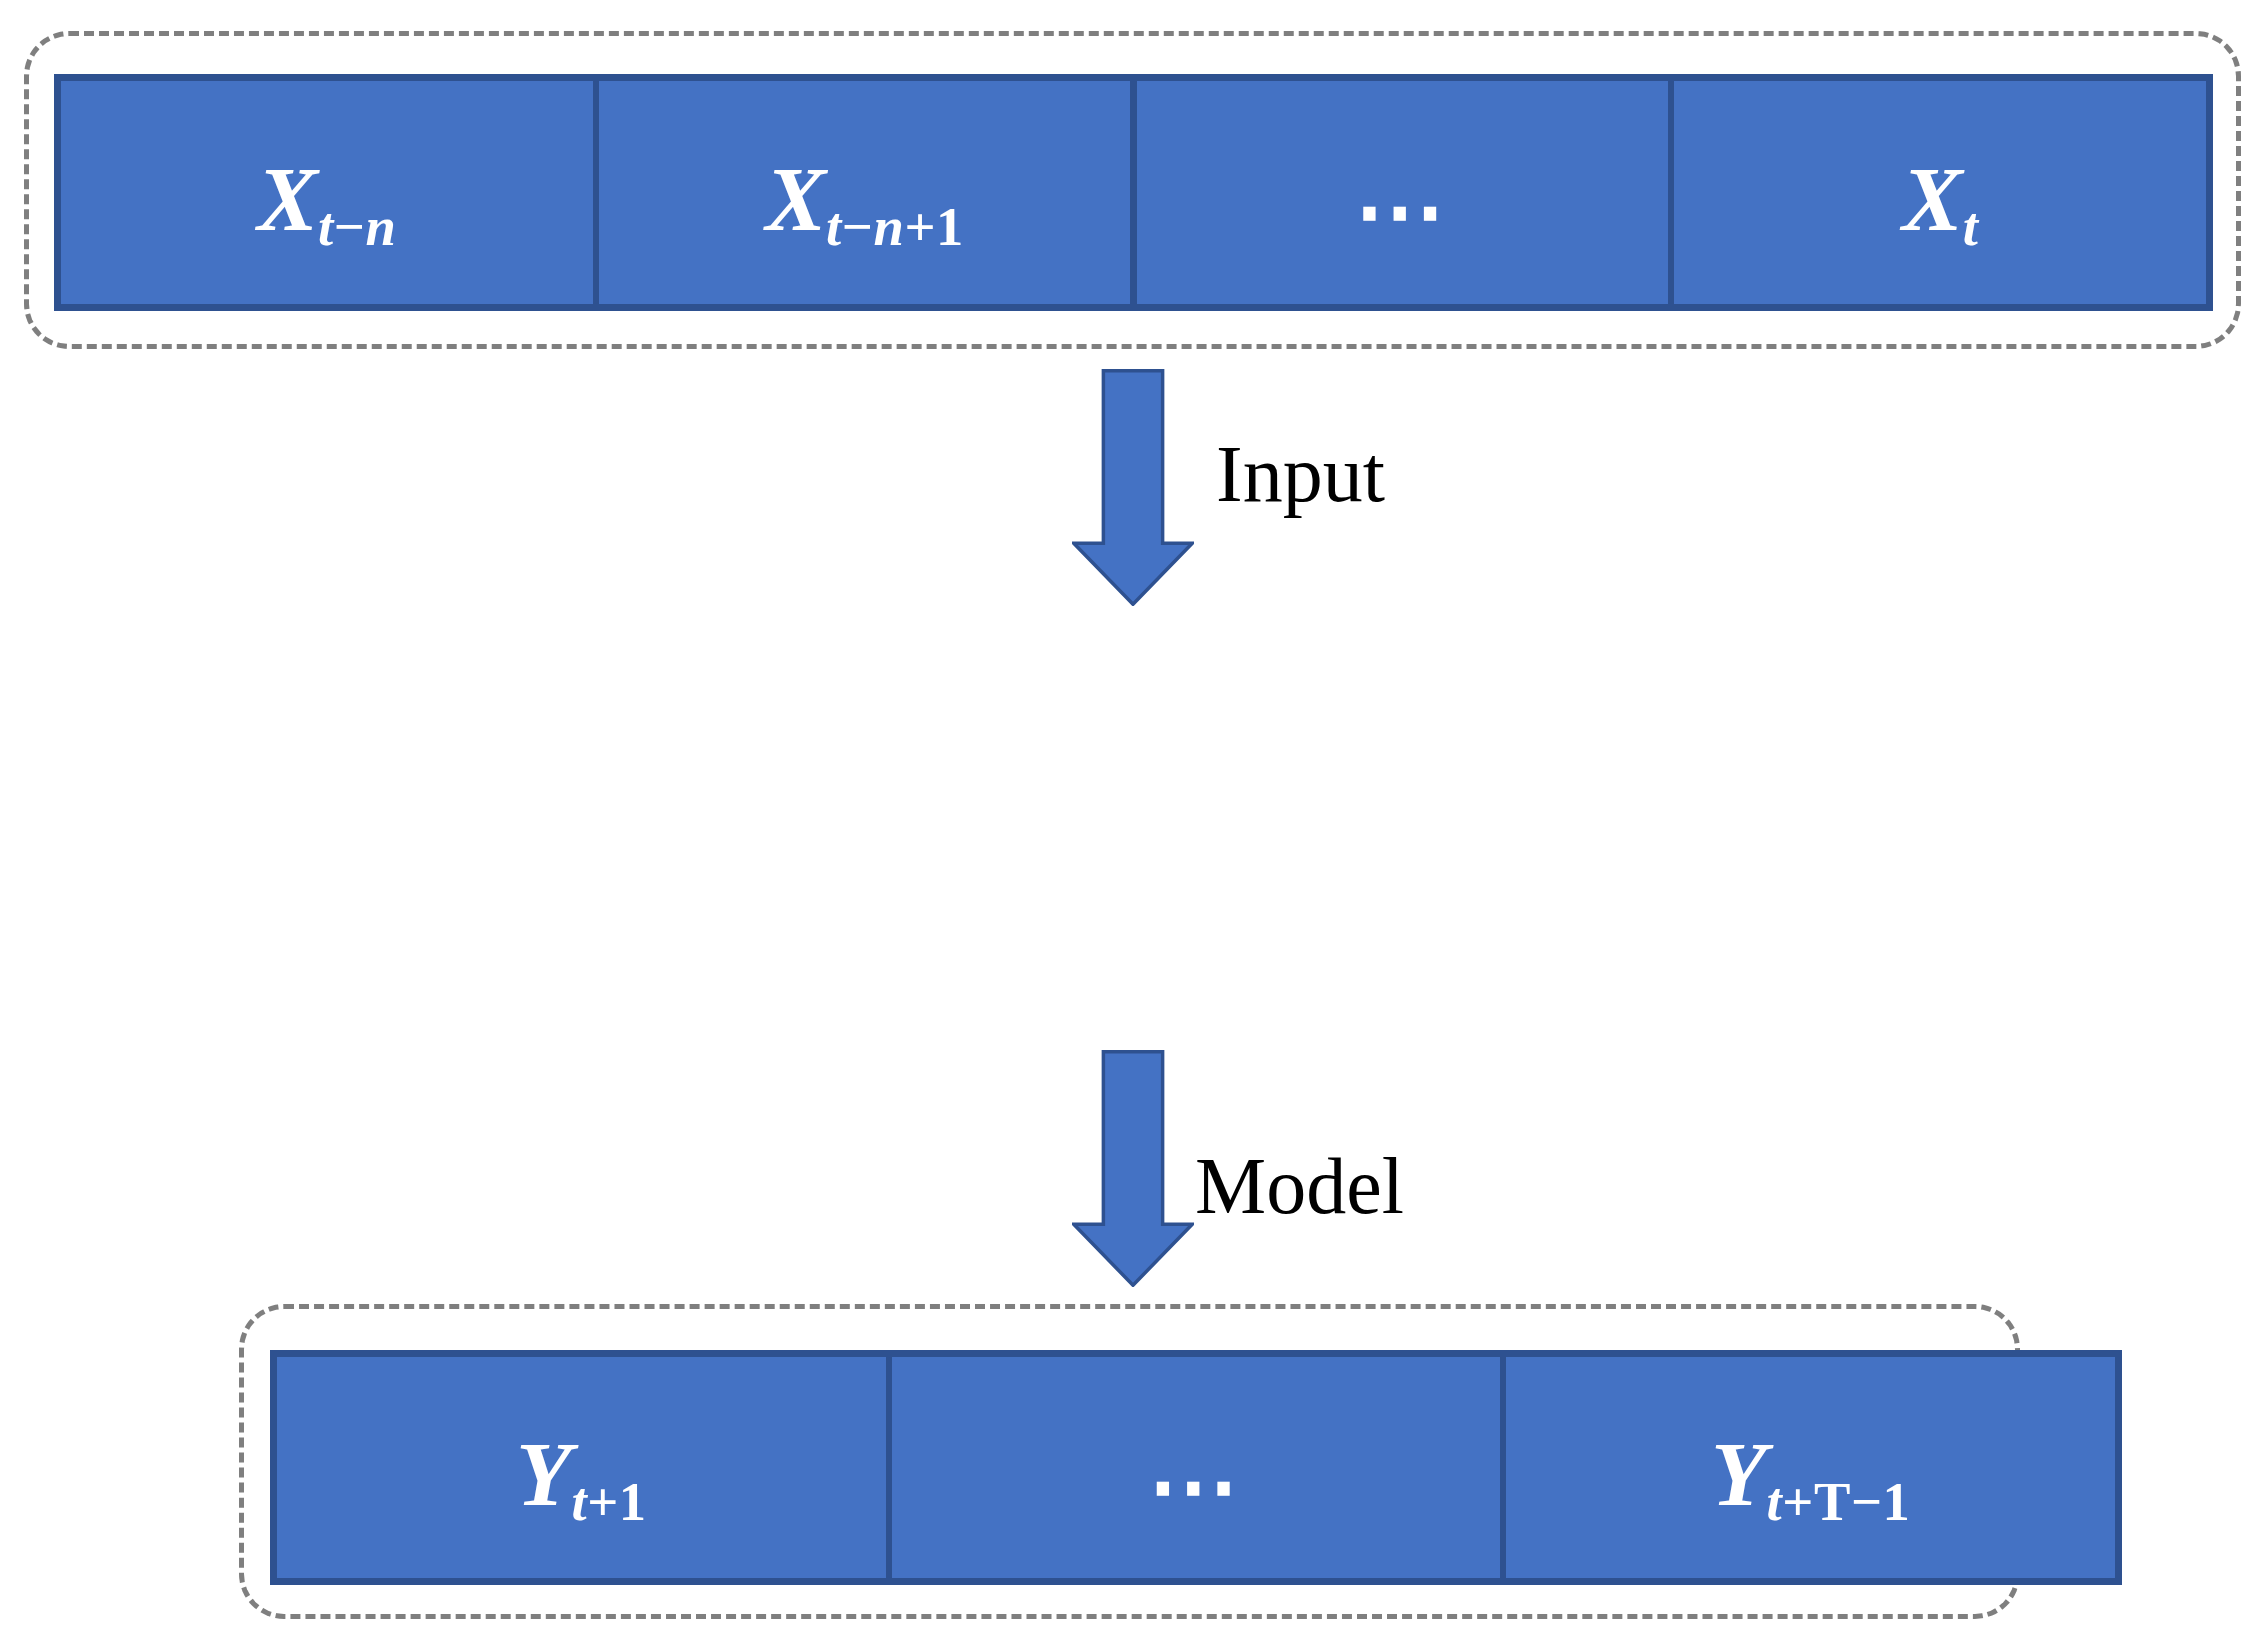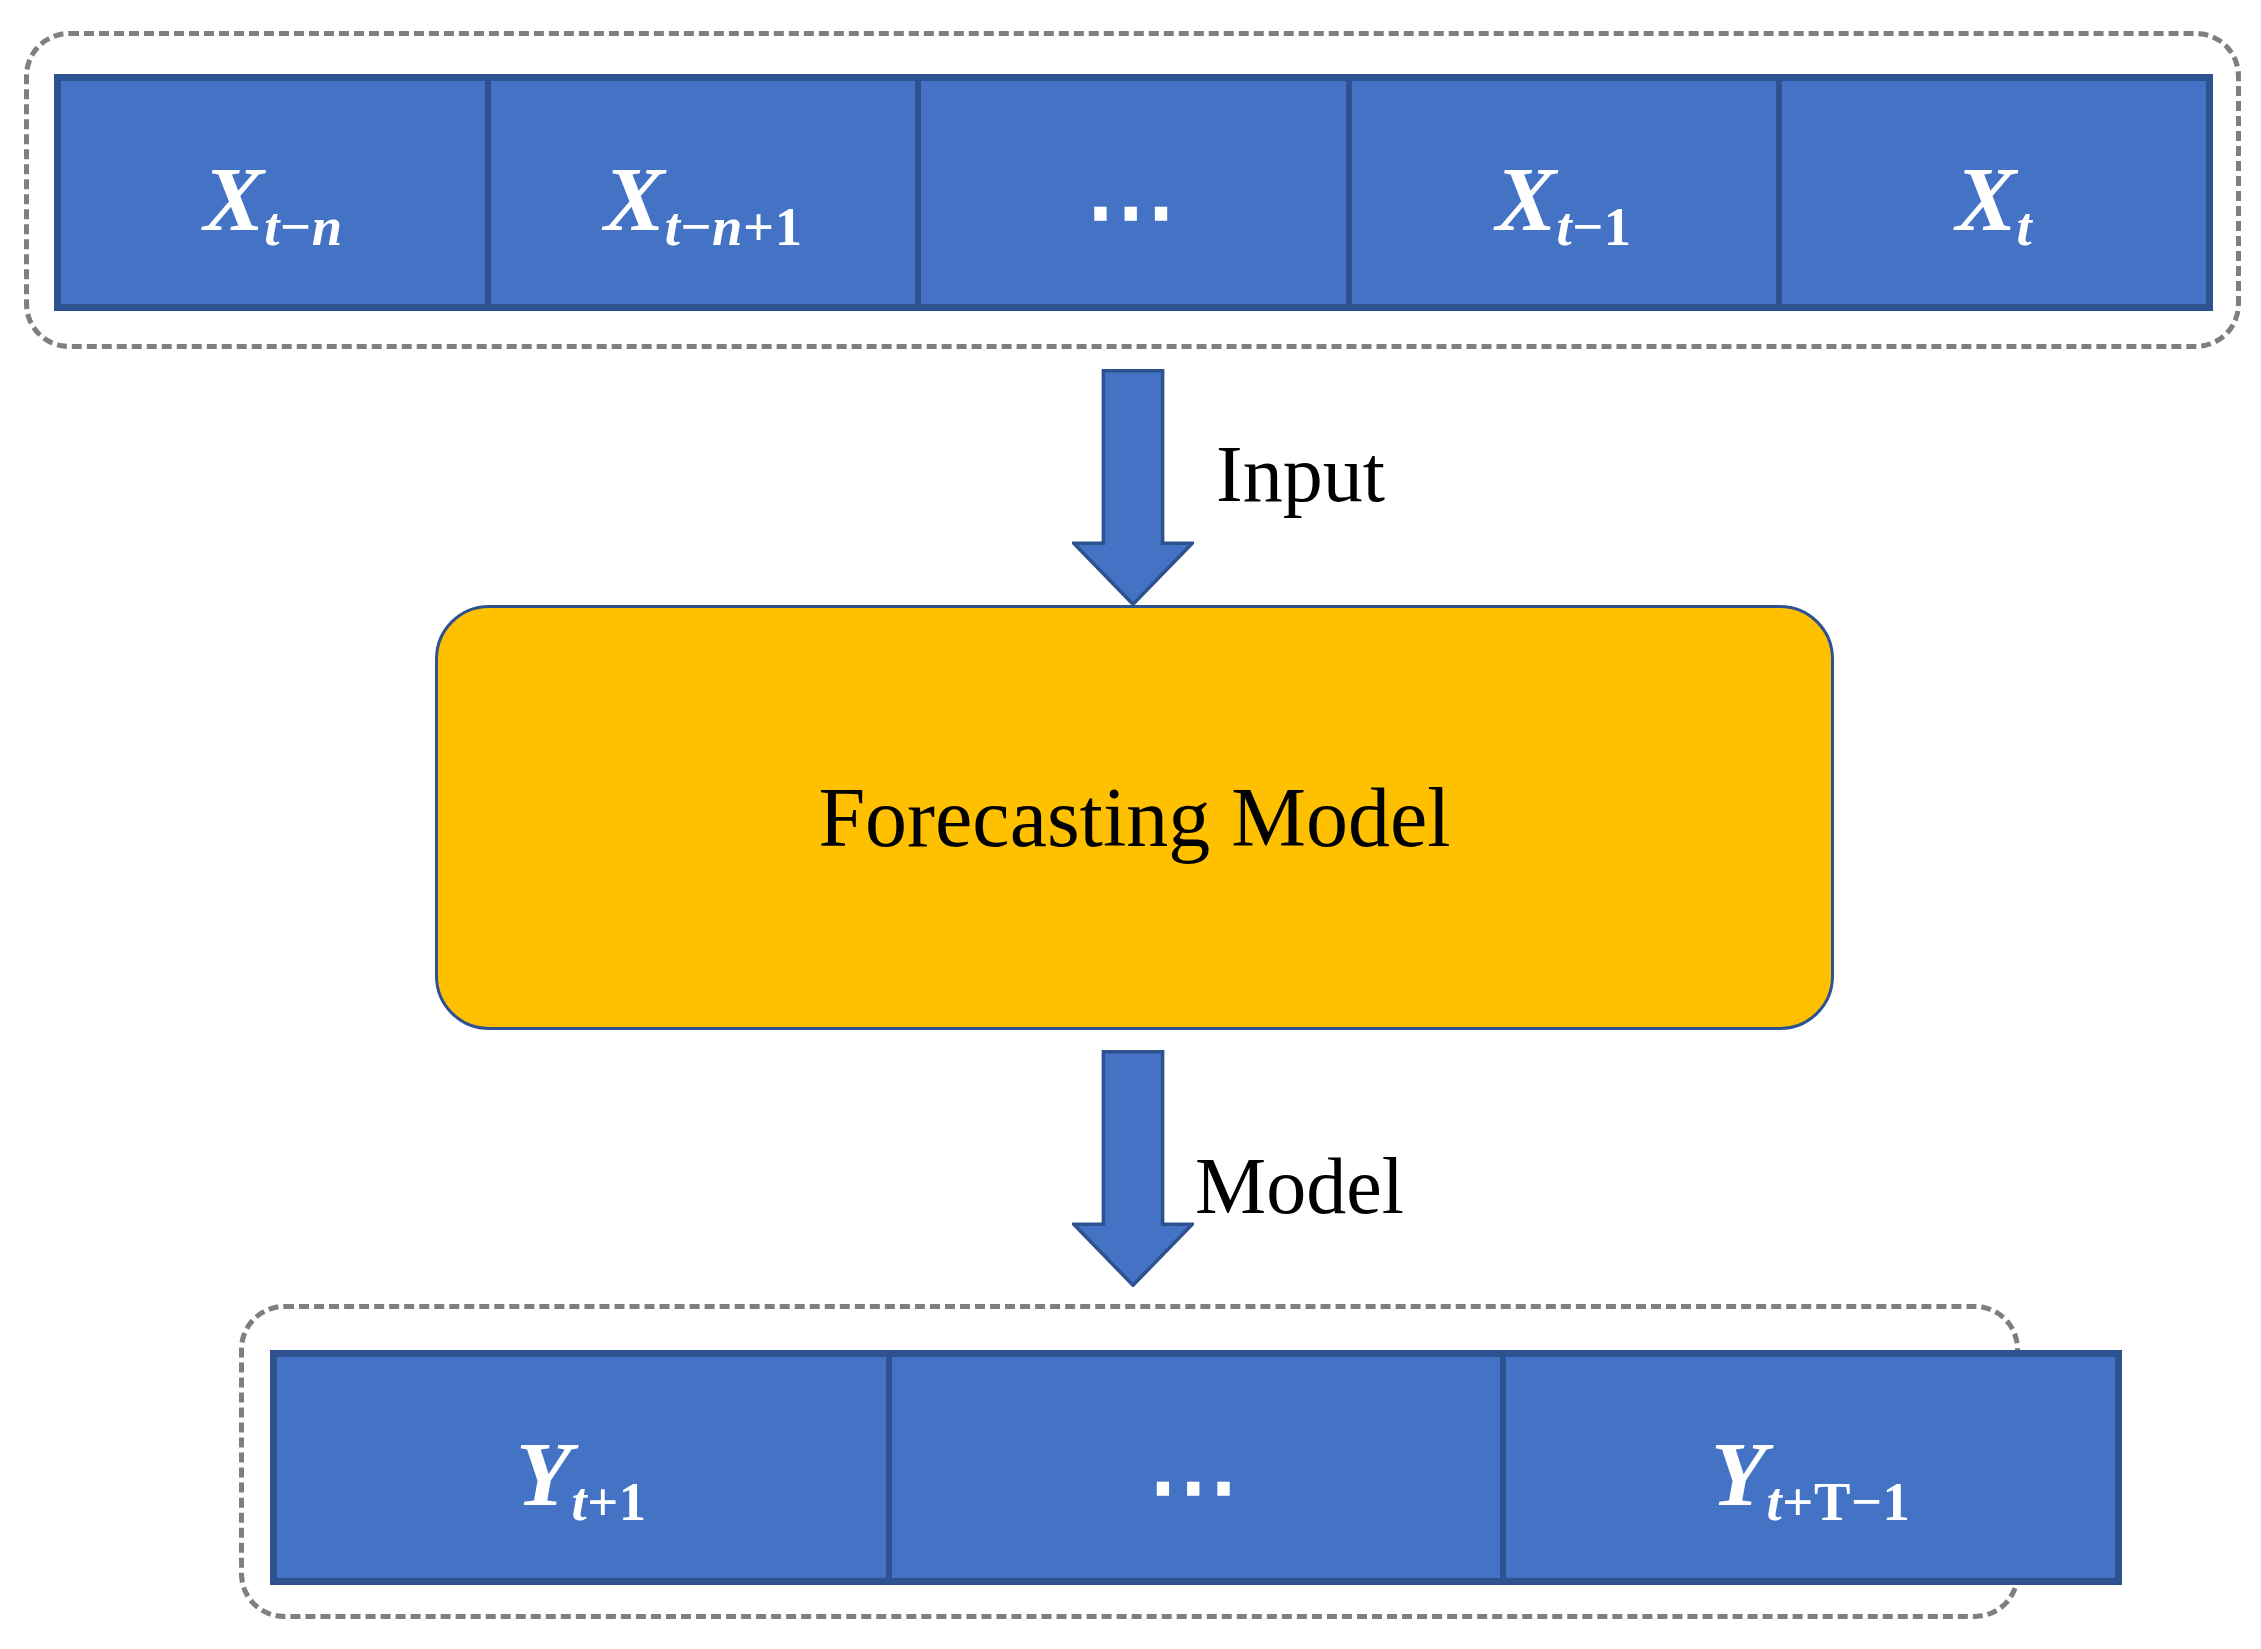--- a/index.html
+++ b/index.html
@@ -98,35 +98,29 @@
       <div class="cell">
         <span class="math"><span class="base">X</span><span class="sub"><span class="it">t</span><span>−</span><span class="it">n</span></span></span>
       </div>
       <div class="cell">
         <span class="math"><span class="base">X</span><span class="sub"><span class="it">t</span><span>−</span><span class="it">n</span><span>+</span><span>1</span></span></span>
       </div>
       <div class="cell">
         <span class="math dots">⋯</span>
       </div>
       <div class="cell">
-        <span class="math"><span class="base">X</span><span class="sub"><span class="it">t</span><span>−</span><span>1</span></span></span>
-      </div>
-      <div class="cell">
         <span class="math"><span class="base">X</span><span class="sub"><span class="it">t</span></span></span>
       </div>
     </div>
 
   <svg id="input-arrow" class="arrow-svg" width="122" height="237" viewBox="0 0 140 272">
     <polygon class="arrow-shape" points="36,2 104,2 104,200 138,200 70,270 2,200 36,200" stroke-width="4" fill="#4472C4" stroke="#2E5190"></polygon>
   </svg>
   <div id="input-label" class="flow-label">Input</div>
 
-  <div class="model-box">
-    <span class="model-label">Forecasting Model</span>
-  </div>
 
   <svg id="output-arrow" class="arrow-svg" width="122" height="237" viewBox="0 0 140 272">
     <polygon class="arrow-shape" points="36,2 104,2 104,200 138,200 70,270 2,200 36,200" stroke-width="4" fill="#4472C4" stroke="#2E5190"></polygon>
   </svg>
   <div id="output-label" class="flow-label">Model</div>
 
   <div id="output-container" class="dash-container"></div>
   <div id="output-bar" class="seq-bar">
       <div class="cell">
         <span class="math"><span class="base">Y</span><span class="sub"><span class="it">t</span><span>+</span><span>1</span></span></span>

